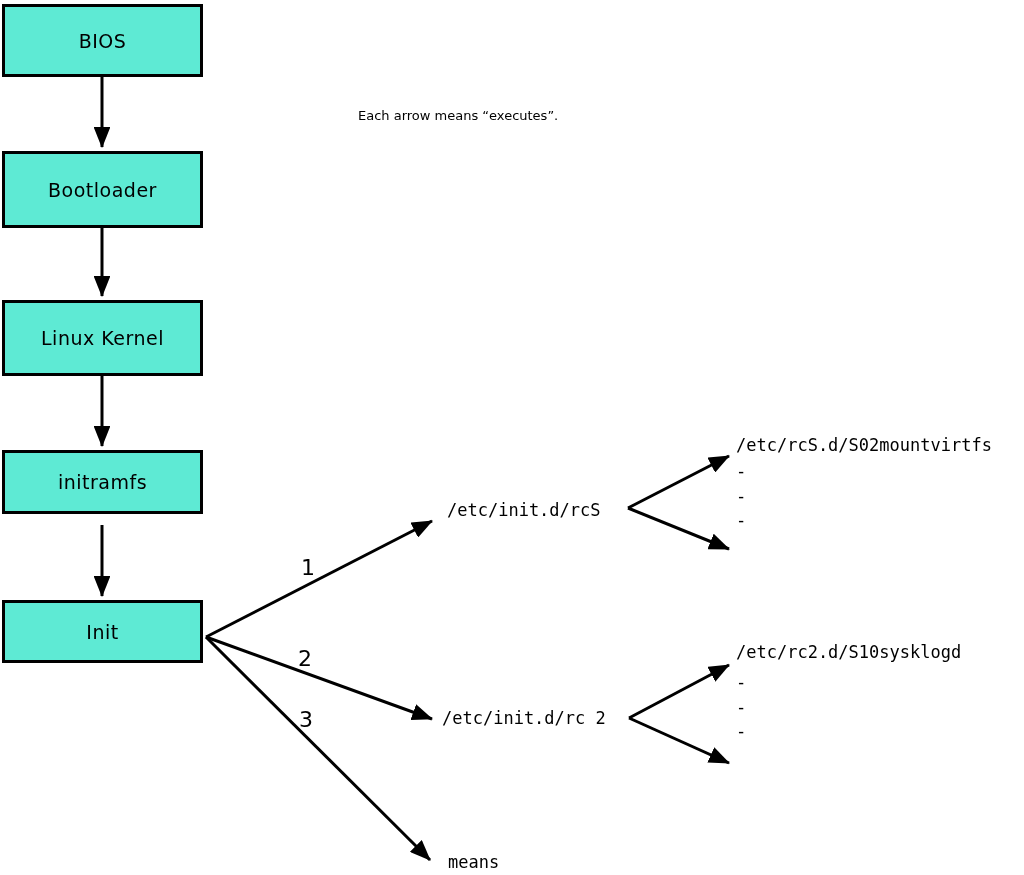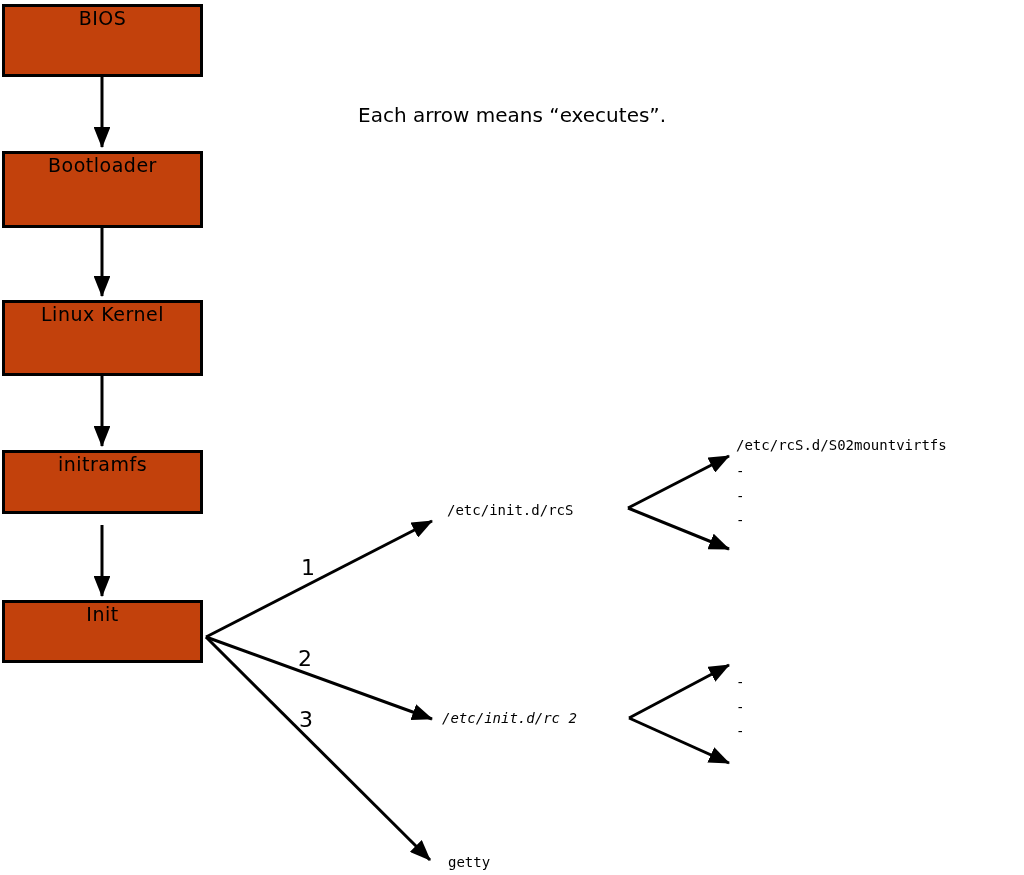--- a/index.html
+++ b/index.html
@@ -22,44 +22,45 @@
     top: 0;
     width: 1024px;
     height: 875px;
   }
   .box {
     position: absolute;
     left: 2px;
     width: 201px;
     border: 3px solid #000000;
     box-sizing: border-box;
-    background: #c2410c;
+    background: #5eead4;
     display: flex;
+    align-items: center;
     justify-content: center;
   }
   .box span {
     font-size: 19px;
     letter-spacing: 0.5px;
     white-space: nowrap;
   }
   .note {
     position: absolute;
-    font-size: 20px;
+    font-size: 13px;
     white-space: nowrap;
     transform: translateY(-50%);
   }
   .branch-num {
     position: absolute;
     font-size: 22px;
     transform: translate(-50%, -50%);
   }
   .mono {
     position: absolute;
     font-family: "DejaVu Sans Mono", monospace;
-    font-size: 14px;
+    font-size: 17px;
     white-space: nowrap;
     transform: translateY(-50%);
   }
 </style>
 </head>
 <body>
 
 <div class="canvas">
 
   <svg class="wires" viewBox="0 0 1024 875" xmlns="http://www.w3.org/2000/svg">
@@ -102,25 +103,26 @@
     <span>Init</span>
   </div>
 
   <div class="note" style="left:358px; top:115px;">Each arrow means “executes”.</div>
 
   <div class="branch-num" style="left:308px; top:567px;">1</div>
   <div class="branch-num" style="left:305px; top:658px;">2</div>
   <div class="branch-num" style="left:306px; top:719px;">3</div>
 
   <div class="mono" style="left:447px; top:510px;">/etc/init.d/rcS</div>
-  <div class="mono" style="left:442px; top:718px;font-style:italic;">/etc/init.d/rc 2</div>
-  <div class="mono" style="left:448px; top:862px;">getty</div>
+  <div class="mono" style="left:442px; top:718px;">/etc/init.d/rc 2</div>
+  <div class="mono" style="left:448px; top:862px;">means</div>
 
   <div class="mono" style="left:736px; top:445px;">/etc/rcS.d/S02mountvirtfs</div>
   <div class="mono" style="left:736px; top:471px;">-</div>
   <div class="mono" style="left:736px; top:496px;">-</div>
   <div class="mono" style="left:736px; top:520px;">-</div>
 
+  <div class="mono" style="left:736px; top:652px;">/etc/rc2.d/S10sysklogd</div>
   <div class="mono" style="left:736px; top:682px;">-</div>
   <div class="mono" style="left:736px; top:707px;">-</div>
   <div class="mono" style="left:736px; top:731px;">-</div>
 
 </div>
 
 </body></html>

